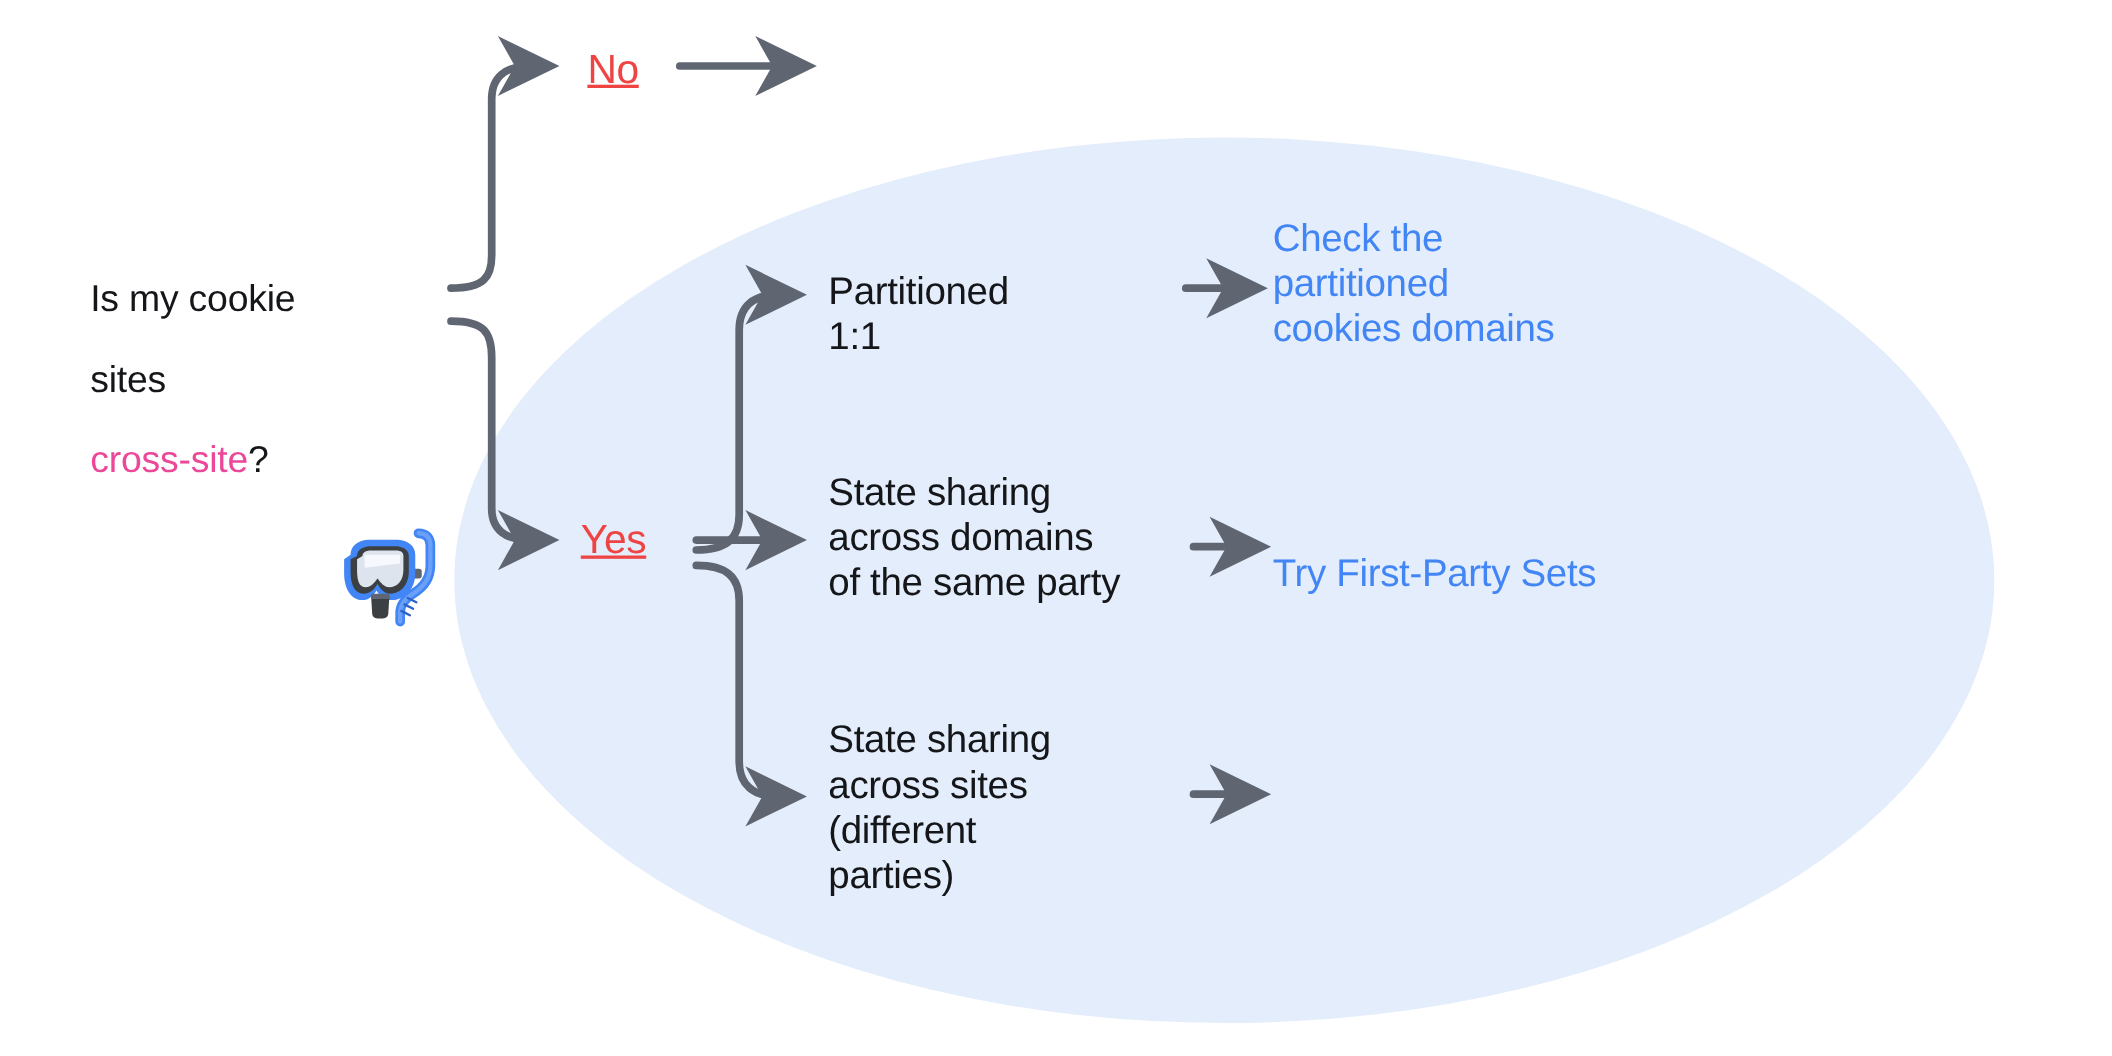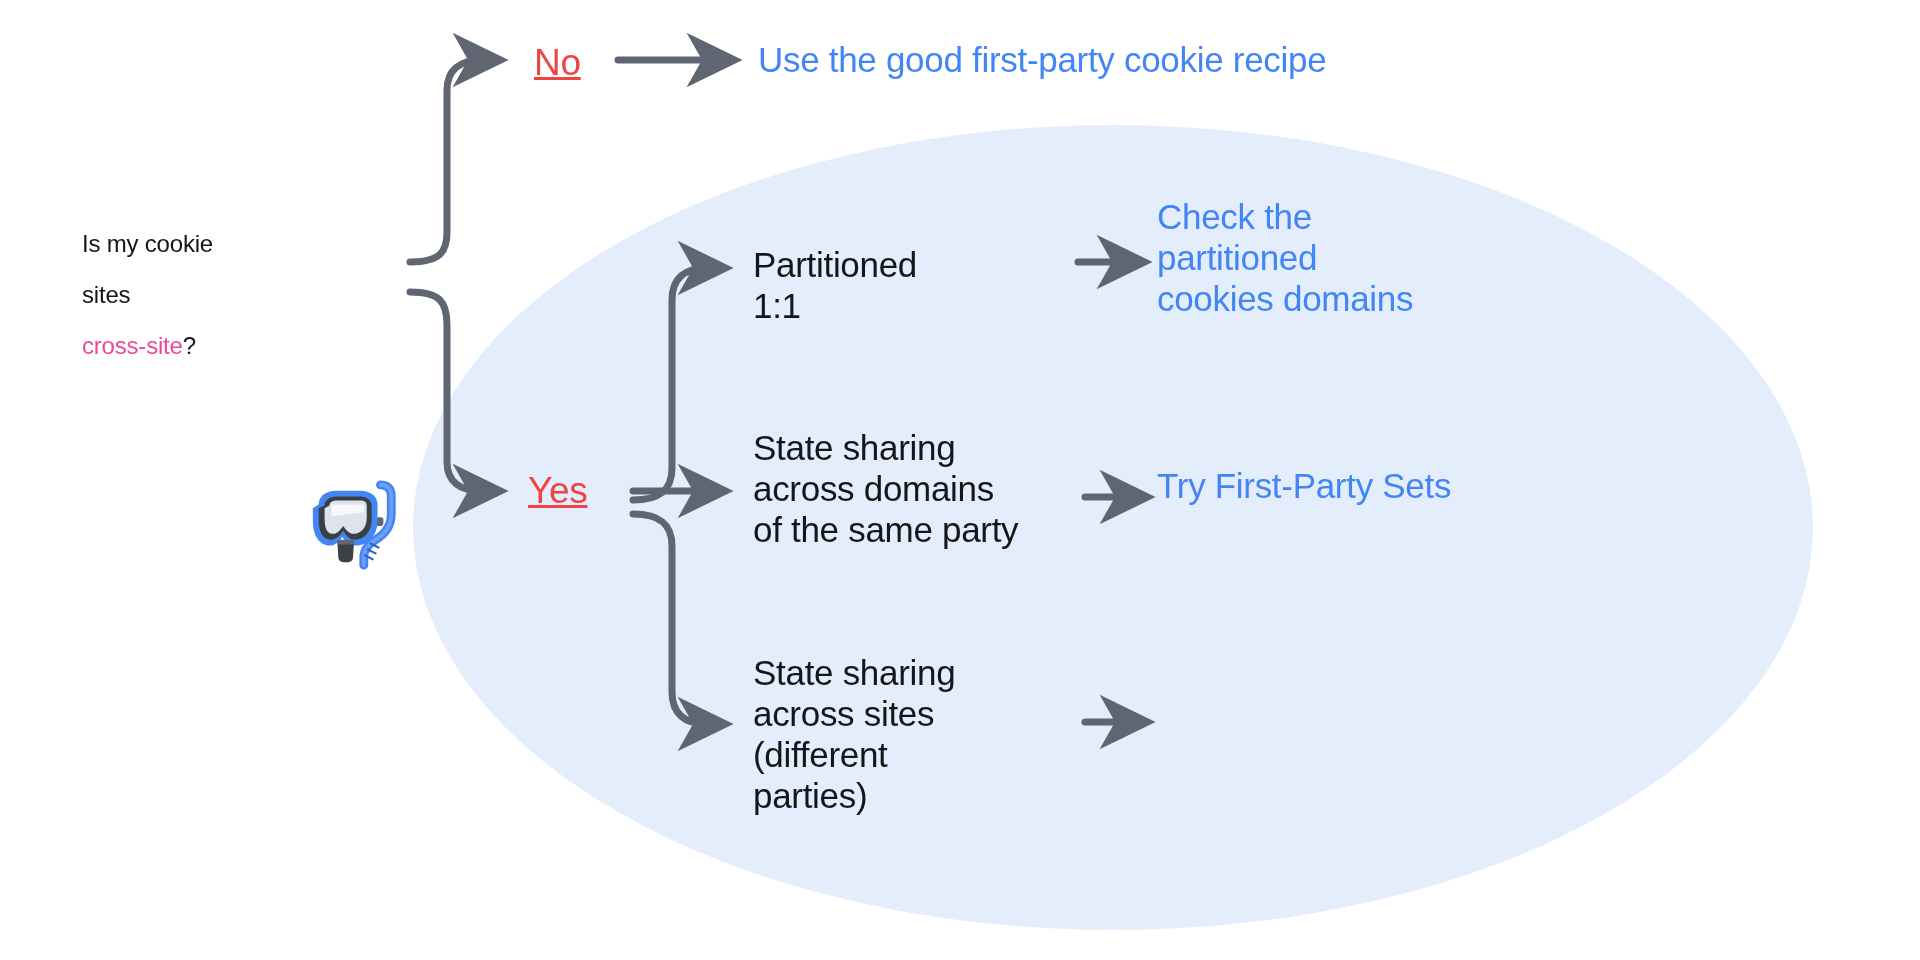--- a/index.html
+++ b/index.html
@@ -47,23 +47,23 @@
 
   
   .node {
     position: absolute;
     z-index: 3;
     white-space: pre-line;
   }
 
   .question {
     left: 82px;
-    top: 205px;
+    top: 218px;
     width: 290px;
-    font-size: 24px;
+    font-size: 34px;
     line-height: 1.07;
     color: #141619;
     font-weight: 400;
     letter-spacing: -0.2px;
   }
   .question .link-inline {
     color: #ec4899;
     text-align: center;
   }
 
@@ -92,21 +92,21 @@
   .link {
     font-size: 35px;
     line-height: 1.17;
     color: #4285F4;
     font-weight: 400;
     letter-spacing: -0.3px;
     cursor: pointer;
   }
   #link-first-party      { left: 758px;  top: 40px;  width: 760px; }
   #link-partitioned-prop { left: 1157px; top: 197px; width: 360px; }
-  #link-fps              { left: 1157px; top: 466px; width: 470px; }
+  #link-fps              { left: 1157px; top: 502px; width: 470px; }
   #link-new-apis         { left: 1157px; top: 700px; width: 370px; }
 
   
   #diver-emoji {
     position: absolute;
     left: 305px;
     top: 475px;
     font-size: 92px;
     line-height: 1;
     z-index: 4;
@@ -168,21 +168,20 @@
 
   <div class="node outcome" id="outcome-domains">State sharing
 across domains
 of the same party</div>
 
   <div class="node outcome" id="outcome-sites">State sharing
 across sites
 (different
 parties)</div>
 
-  <div class="node link" id="link-first-party">Use the good first-party cookie recipe</div>
 
   <div class="node link" id="link-partitioned-prop">Check the
 partitioned
 cookies domains</div>
 
   <div class="node link" id="link-fps">Try First-Party Sets</div>
 
 
   <div id="diver-emoji">
     <svg width="98" height="98" viewBox="0 0 100 100" xmlns="http://www.w3.org/2000/svg">

